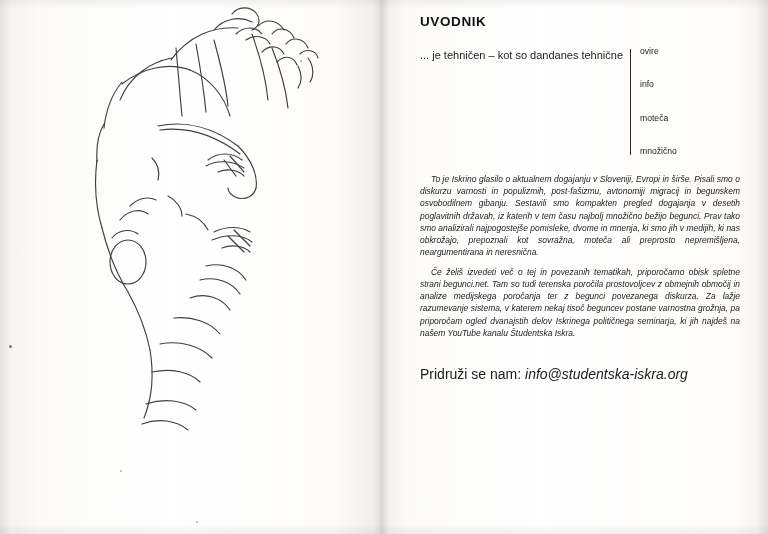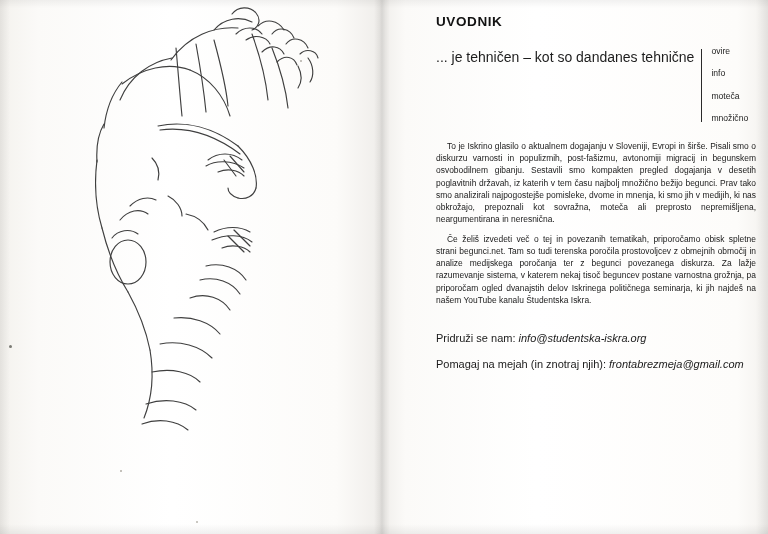--- a/index.html
+++ b/index.html
@@ -60,76 +60,77 @@
   
   #drawing {
     position: absolute;
     left: 0; top: 0;
     width: 382px; height: 534px;
   }
 
   
   .text-col {
     position: absolute;
-    left: 436px;
+    left: 420px;
     top: 14px;
     width: 320px;
     color: #1b1b1b;
   }
   .heading {
     font-size: 13.5px;
     font-weight: bold;
     letter-spacing: 0.6px;
     margin: 0 0 18px 0;
     color: #121212;
   }
   .lead-row {
     display: flex;
     align-items: flex-start;
     margin-bottom: 16px;
   }
   .lead-text {
-    font-size: 14px;
+    font-size: 11px;
     line-height: 1.35;
     padding-top: 1px;
     white-space: nowrap;
     color: #1d1d1d;
   }
   .lead-divider {
     width: 1px;
     background: #2a2a2a;
     margin: 2px 9px 2px 7px;
     align-self: stretch;
   }
   .lead-list {
     display: flex;
     flex-direction: column;
-    gap: 13px;
+    gap: 24px;
     font-size: 8.6px;
     line-height: 1.1;
     color: #1d1d1d;
   }
   .body-block {
+    font-style: italic;
   }
   p.body {
     font-size: 8.45px;
     line-height: 1.45;
     margin: 0 0 7px 0;
     text-align: justify;
     text-justify: inter-word;
     color: #1b1b1b;
   }
   p.body.indent {
     text-indent: 11px;
   }
   .contact-block {
     margin-top: 25px;
   }
   p.contact {
-    font-size: 11px;
+    font-size: 14px;
     line-height: 1.45;
     margin: 0 0 10px 0;
     color: #1b1b1b;
   }
   .email {
     font-style: italic;
   }
 </style>
 </head>
 <body>
@@ -243,21 +244,17 @@
     <div class="body-block">
       <p class="body indent">To je Iskrino glasilo o aktualnem dogajanju v Sloveniji, Evropi in širše. Pisali smo o diskurzu varnosti in populizmih, post-fašizmu, avtonomiji migracij in begunskem osvobodilnem gibanju. Sestavili smo kompakten pregled dogajanja v desetih poglavitnih državah, iz katerih v tem času najbolj množično bežijo begunci. Prav tako smo analizirali najpogostejše pomisleke, dvome in mnenja, ki smo jih v medijih, ki nas obkrožajo, prepoznali kot sovražna, moteča ali preprosto nepremišljena, neargumentirana in neresnična.</p>
       <p class="body indent">Če želiš izvedeti več o tej in povezanih tematikah, priporočamo obisk spletne strani begunci.net. Tam so tudi terenska poročila prostovoljcev z obmejnih območij in analize medijskega poročanja ter z begunci povezanega diskurza. Za lažje razumevanje sistema, v katerem nekaj tisoč beguncev postane varnostna grožnja, pa priporočam ogled dvanajstih delov Iskrinega političnega seminarja, ki jih najdeš na našem YouTube kanalu Študentska Iskra.</p>
     </div>
 
     <div class="contact-block">
       <p class="contact">
         <span>Pridruži se nam:</span>
         <span class="email">info@studentska-iskra.org</span>
       </p>
-      <p class="contact">
-        <span>Pomagaj na mejah (in znotraj njih):</span>
-        <span class="email">frontabrezmeja@gmail.com</span>
-      </p>
     </div>
 
   </div>
 
 </div>
 
 </body></html>

